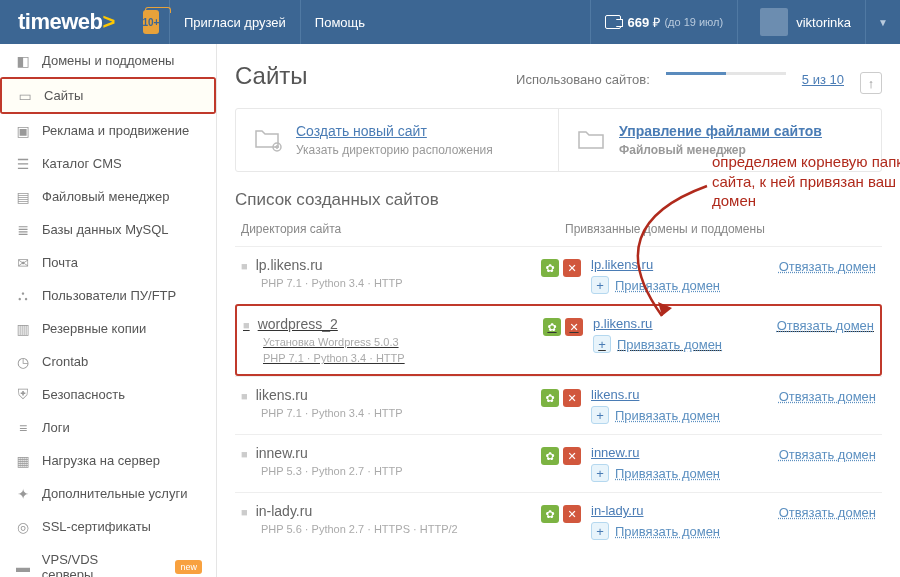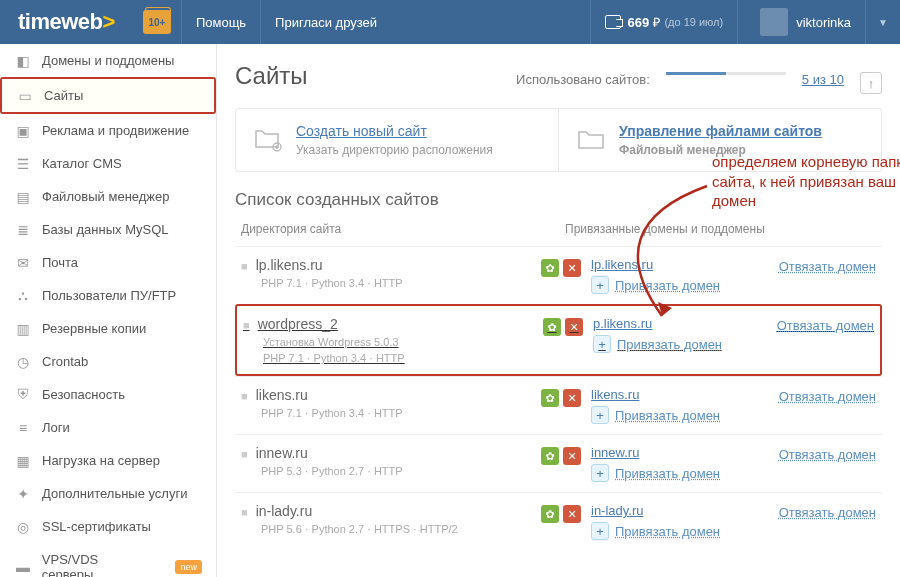--- a/index.html
+++ b/index.html
@@ -2,21 +2,21 @@
 <html><head>
 <meta charset="utf-8">
 <style>
 * { margin: 0; padding: 0; box-sizing: border-box; font-family: Arial, Helvetica, sans-serif; }
 body { width: 900px; height: 577px; background: #fff; font-size: 13px; color: #333; overflow: hidden; position: relative; }
 
 
 .header { height: 44px; background: #3c6693; display: flex; align-items: center; color: #fff; font-size: 13px; }
 .logo { padding: 0 18px; font-weight: bold; font-size: 22px; letter-spacing: -0.5px; }
 .logo .yellow { color: #ffc800; }
-.hbadge { width: 28px; height: 24px; background: #e8a23a; border-radius: 3px; margin: 0 10px; display: flex; align-items: center; justify-content: center; font-size: 10px; color: #3c6693; font-weight: bold; position: relative; }
+.hbadge { width: 16px; height: 24px; background: #e8a23a; border-radius: 3px; margin: 0 10px; display: flex; align-items: center; justify-content: center; font-size: 10px; color: #3c6693; font-weight: bold; position: relative; }
 .hbadge::before { content: ""; position: absolute; top: -3px; left: 2px; width: 24px; height: 5px; border: 1.5px solid #e8a23a; border-bottom: none; border-radius: 3px 3px 0 0; }
 .hitem { padding: 0 14px; border-left: 1px solid #5079a3; height: 100%; display: flex; align-items: center; cursor: pointer; }
 .balance { margin-left: auto; }
 .balance-ico { margin-right: 6px; display: inline-block; width: 16px; height: 14px; border: 1.5px solid #fff; border-radius: 2px; position: relative; }
 .balance-ico::after { content: ""; position: absolute; right: -3px; top: 3px; width: 6px; height: 6px; border: 1.5px solid #fff; border-left: none; background: #3c6693; border-radius: 1px; }
 .due { font-size: 11px; color: #b8cadd; margin-left: 4px; }
 .avatar { width: 28px; height: 28px; background: #6c8db0; border-radius: 2px; margin: 0 8px; }
 .caret { padding: 0 12px; font-size: 10px; color: #b8cadd; }
 
 
@@ -80,22 +80,22 @@
 svg { stroke: currentColor; fill: none; stroke-width: 1.5; }
 </style>
 </head>
 <body>
 
 <div class="header">
   <div class="logo">
     <span>timeweb</span><span class="yellow">&gt;</span>
   </div>
   <div class="hbadge">10+</div>
+  <div class="hitem">Пригласи друзей</div>
   <div class="hitem">Помощь</div>
-  <div class="hitem">Пригласи друзей</div>
   <div class="hitem balance">
     <span class="balance-ico"></span>
     <b>669</b>&nbsp;
     <span>₽</span>
     <span class="due">(до 19 июл)</span>
   </div>
   <div class="hitem">
     <div class="avatar"></div>
     <span>viktorinka</span>
   </div>

